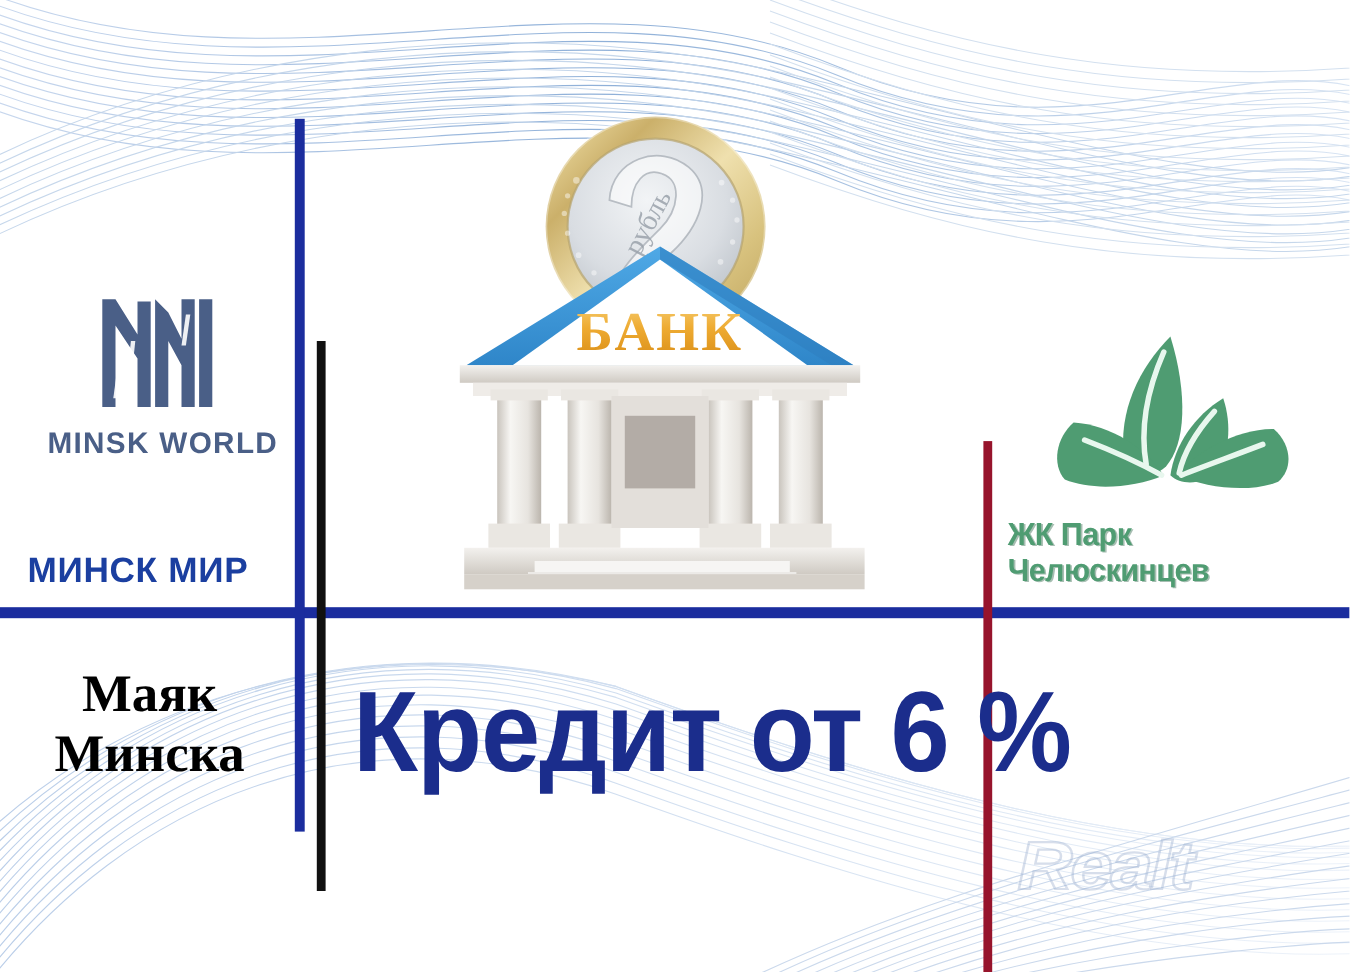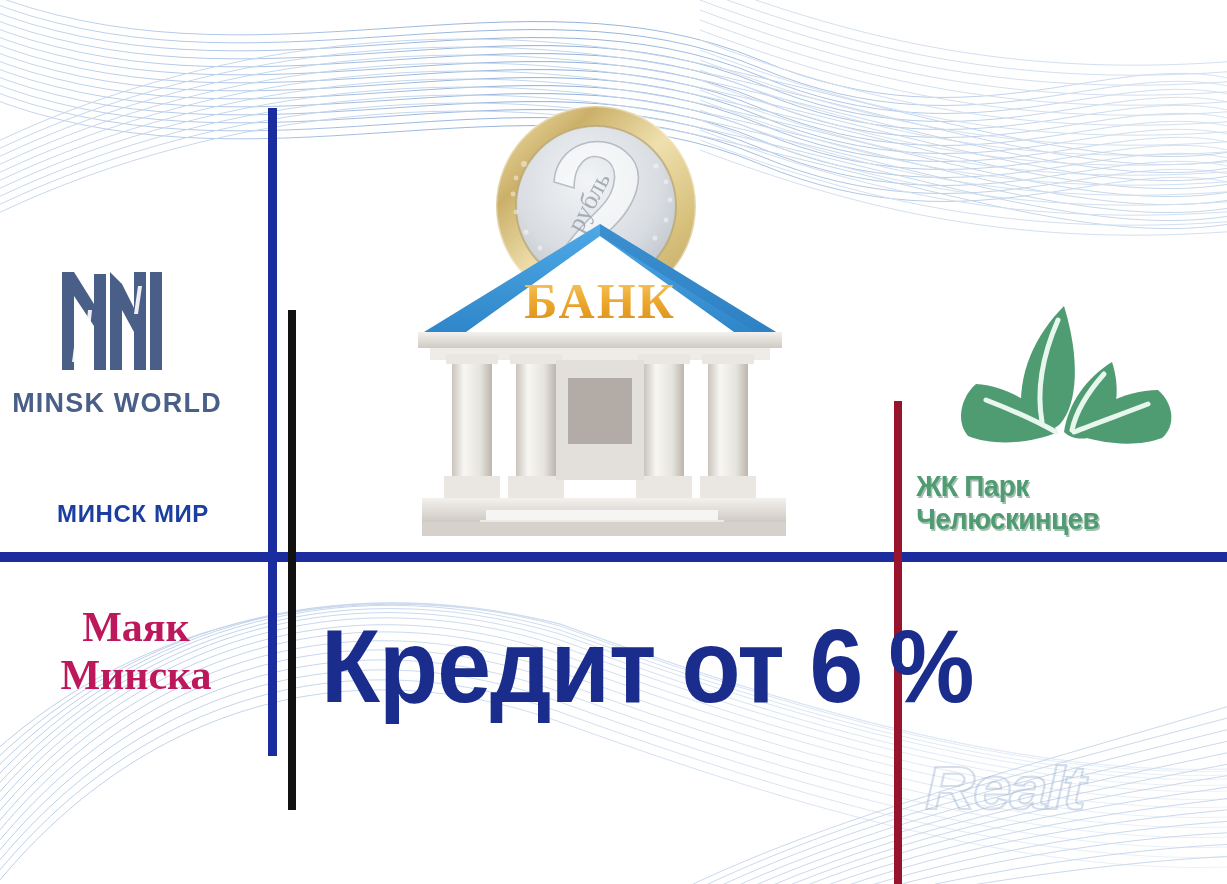--- a/index.html
+++ b/index.html
@@ -59,63 +59,62 @@
     left: 0;
     top: 552px;
     width: 1227px;
     height: 10px;
     background: #1b2d9e;
   }
 
   
   .mw-logo-wrap {
     position: absolute;
-    left: 2px;
+    left: 33px;
     top: 270px;
     width: 230px;
     text-align: center;
   }
   .mw-mark {
     width: 118px;
     height: 104px;
     margin: 0 auto;
     display: block;
   }
   .mw-name {
     margin-top: 14px;
     font-family: "Liberation Sans", sans-serif;
     font-size: 27px;
     font-weight: 700;
     letter-spacing: 1.2px;
     color: #4a5f87;
   }
   .mw-sub {
     position: absolute;
-    left: 18px;
+    left: 25px;
     top: 500px;
     width: 230px;
-    text-align: center;
-    font-family: "Liberation Sans", sans-serif;
-    font-size: 24px;
+    font-family: "Liberation Sans", sans-serif;
+    font-size: 32px;
     font-weight: 700;
     letter-spacing: 0.6px;
     color: #1b3fa0;
   }
 
   
   .mayak {
     position: absolute;
     left: 10px;
     top: 603px;
     width: 252px;
     text-align: center;
     font-family: "Liberation Serif", serif;
-    font-size: 42px;
-    font-weight: 700;
-    color: #be185d;
+    font-size: 48px;
+    font-weight: 700;
+    color: #000000;
     letter-spacing: 0px;
   }
 
   
   .bank-art {
     position: absolute;
     left: 404px;
     top: 96px;
     width: 400px;
     height: 440px;

